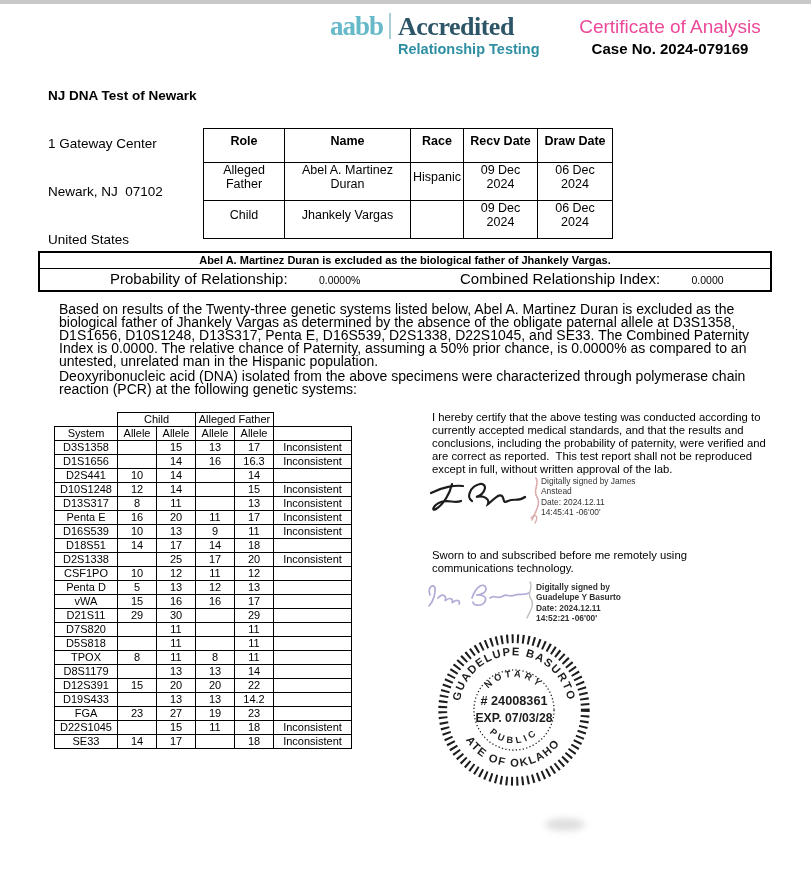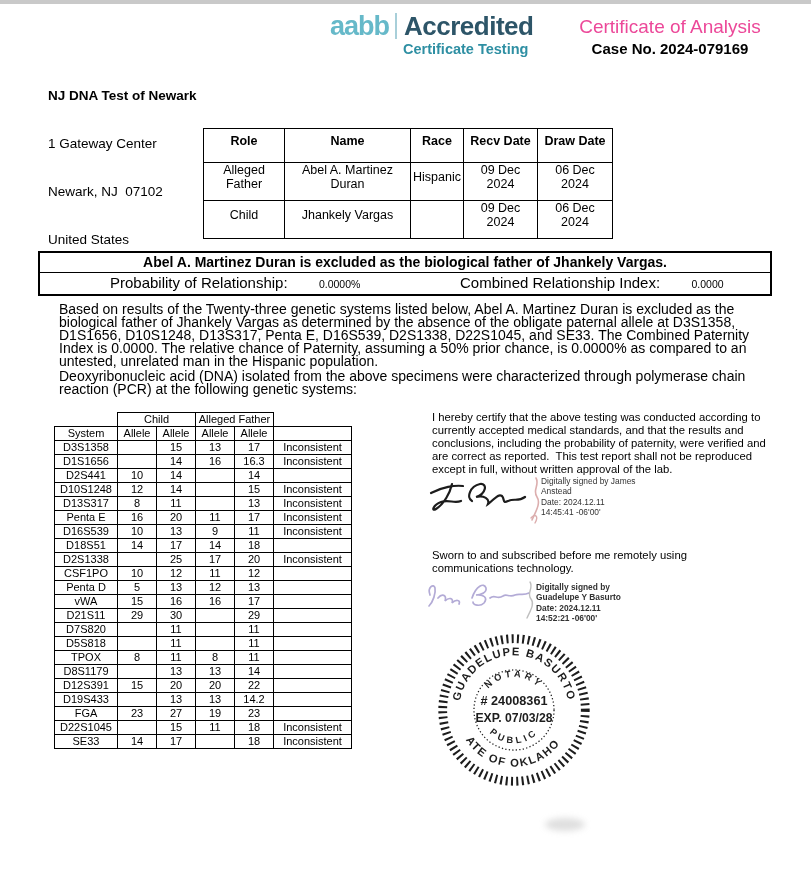--- a/index.html
+++ b/index.html
@@ -4,21 +4,21 @@
 <style>
   * { margin:0; padding:0; box-sizing:border-box; }
   html,body { background:#ffffff; }
   body { font-family:"Liberation Sans", sans-serif; color:#000; }
   .page { position:relative; width:811px; height:872px; background:#fff; overflow:hidden; }
 
   .topbar { position:absolute; left:0; top:0; width:100%; height:4px; background:#c9c9c9; }
 
   
   .logo-block { position:absolute; left:330px; top:13px; }
-  .logo-row { display:flex; align-items:flex-start; }
+  .logo-row { display:flex; align-items:flex-start;font-family:Liberation Serif, serif; }
   .logo-aabb { font-size:27px; font-weight:bold; letter-spacing:-1px; color:#66b9c9; line-height:27px; }
   .logo-divider { width:2px; height:26px; background:#a8cfd9; margin:0 7px 0 6px; }
   .logo-accredited { font-size:26px; font-weight:bold; color:#2d5568; line-height:27px; letter-spacing:-0.5px; }
   .logo-subtitle { font-size:14.5px; font-weight:bold; color:#2e8fa3; text-align:center; margin-left:68px; margin-top:1px; }
 
   .title-block { position:absolute; left:555px; top:16px; width:230px; text-align:center; }
   .cert-title { font-size:19px; color:#ec4899; }
   .case-no { font-size:15px; font-weight:bold; margin-top:2px; }
 
   
@@ -26,21 +26,21 @@
   .address .lab-name { font-weight:bold; }
 
   
   .participants { position:absolute; left:203px; top:128px; border-collapse:collapse; table-layout:fixed; }
   .participants td, .participants th { border:1px solid #000; text-align:center; vertical-align:middle; font-size:12.5px; padding:0 2px 9px 2px; }
   .participants th { font-weight:bold; height:34px;margin-top:34px; }
   .participants td { height:34px; }
 
   
   .conclusion { position:absolute; left:38px; top:251px; width:734px; border:2px solid #000; background:#fff; }
-  .conclusion-headline { font-size:14px; font-weight:bold; text-align:center; padding:1px 0 2px 0; border-bottom:1px solid #000; }
+  .conclusion-headline { font-size:11px; font-weight:bold; text-align:center; padding:1px 0 2px 0; border-bottom:1px solid #000; }
   .conclusion-row { position:relative; height:21px; font-size:15px; }
   .conc-left { position:absolute; left:70px; top:1px; white-space:pre-wrap; }
   .conc-right { position:absolute; left:420px; top:1px; white-space:pre-wrap; }
   .conc-value { font-size:10.5px;margin-left:23px; }
 
   
   .para { position:absolute; left:59px; width:728px; font-size:14px; line-height:13px; white-space:pre-wrap; }
   .para1 { top:303px; }
   .para2 { top:370px; }
 
@@ -76,21 +76,21 @@
 <div class="page">
 
   <div class="topbar"></div>
 
   <div class="logo-block">
     <div class="logo-row">
       <span class="logo-aabb">aabb</span>
       <span class="logo-divider"></span>
       <span class="logo-accredited">Accredited</span>
     </div>
-    <div class="logo-subtitle">Certificate Testing</div>
+    <div class="logo-subtitle">Relationship Testing</div>
   </div>
 
   <div class="title-block">
     <div class="cert-title">Certificate of Analysis</div>
     <div class="case-no">Case No. 2024-079169</div>
   </div>
 
   <div class="address">
     <div class="lab-name">NJ DNA Test of Newark</div>
     <div>1 Gateway Center</div>

